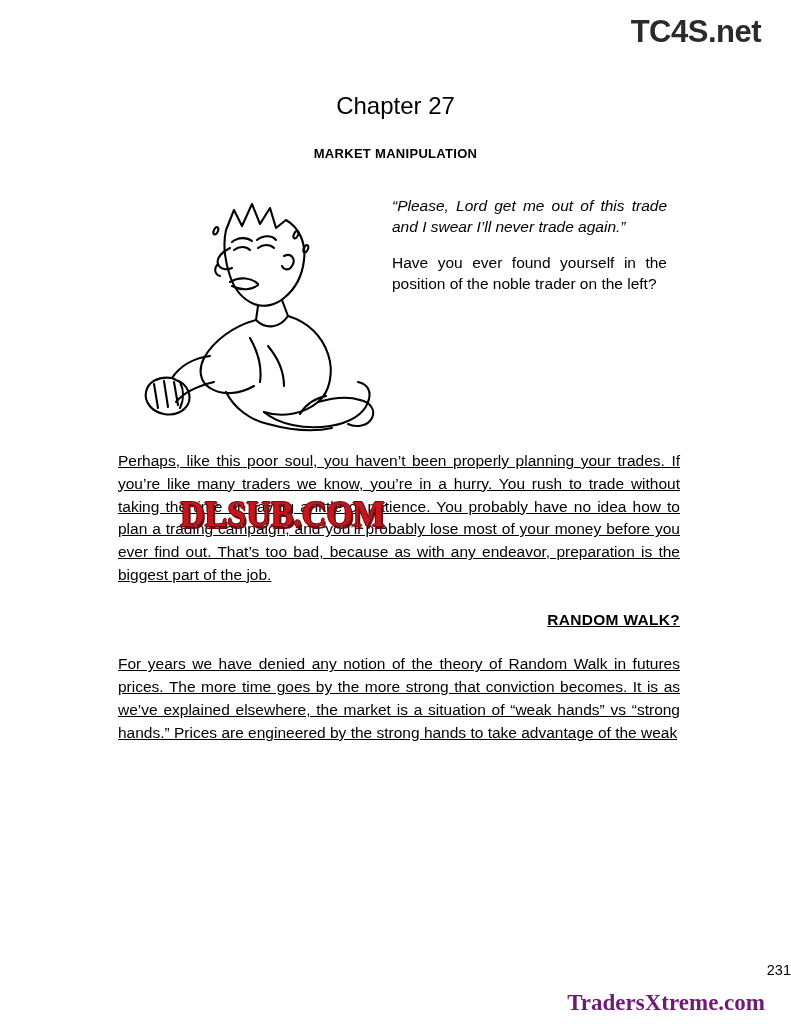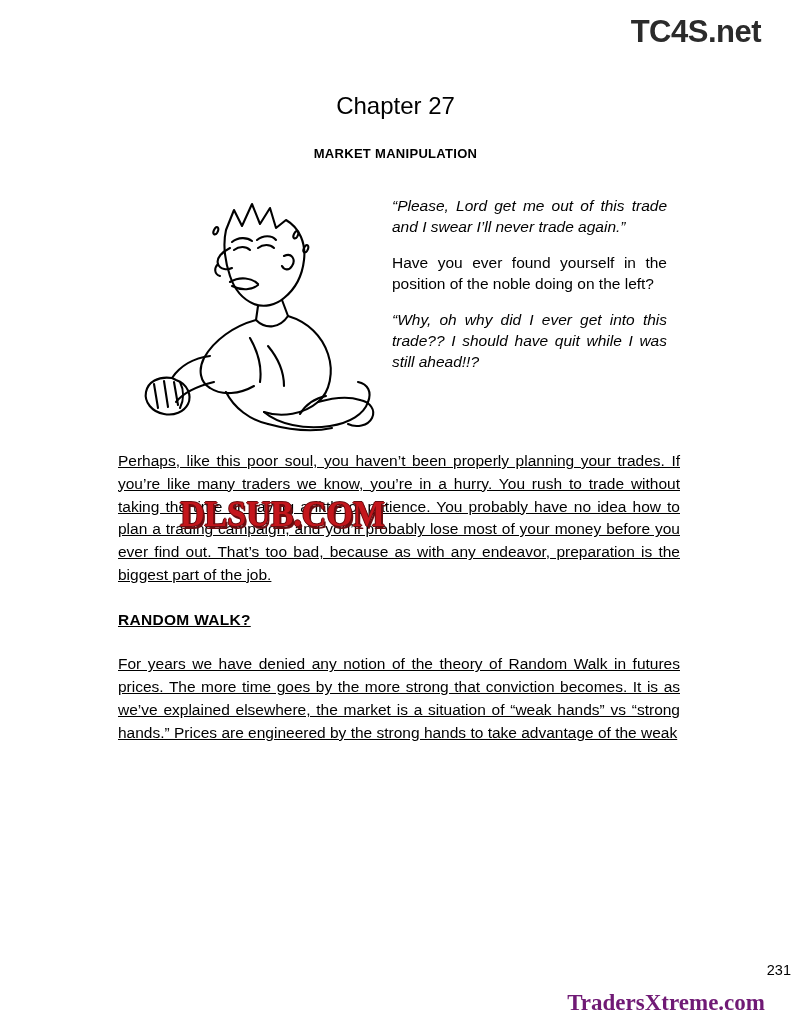--- a/index.html
+++ b/index.html
@@ -87,21 +87,21 @@
     left: 118px;
     width: 562px;
     font-size: 15.5px;
     line-height: 1.47;
     text-align: justify;
   }
   .body p { margin: 0 0 22px 0; text-decoration: underline; }
   .body p:last-child { margin-bottom: 8px; }
 
   .section-head {
-    text-align: left;
+    text-align: right;
     font-weight: bold;
     font-size: 15.5px;
     margin: 4px 0 22px 0;
     letter-spacing: 0.3px;
   }
 
   
   .center-watermark {
     position: absolute;
     top: 494px;
@@ -217,22 +217,21 @@
         <path d="M242 214 C252 216 258 224 254 232 C250 240 238 242 230 238"></path>
 
         <path d="M150 160 C160 172 166 186 166 200"></path>
         <path d="M132 152 C140 166 144 182 142 196"></path>
       </g>
     </svg>
   </div>
 
   <div class="right-col">
     <p class="italic">“Please, Lord get me out of this trade and I swear I’ll never trade again.”</p>
-    <p>Have you ever found yourself in the position of the noble doing on the left?</p>
-    <p class="italic">“Why, oh why did I ever get into this trade??   I should have quit while I was still ahead!!?</p>
+    <p>Have you ever found yourself in the position of the noble trader on the left?</p>
   </div>
 
   <div class="body">
     <p>Perhaps, like this poor soul, you haven’t been properly planning your trades.  If you’re like many traders we know, you’re in a hurry.  You rush to trade without taking the time or having a little of patience.  You probably have no idea how to plan a trading campaign, and you’ll probably lose most of your money before you ever find out.  That’s too bad, because as with any endeavor, preparation is the biggest part of the job.</p>
     <p class="section-head">RANDOM WALK?</p>
     <p>For years we have denied any notion of the theory of Random Walk in futures prices. The more time goes by the more strong that conviction becomes.  It is as we’ve explained elsewhere, the market is a situation of “weak hands” vs “strong hands.”   Prices are engineered by the strong hands to take advantage of the weak</p>
   </div>
 
   <div class="center-watermark">DLSUB.COM</div>
 

